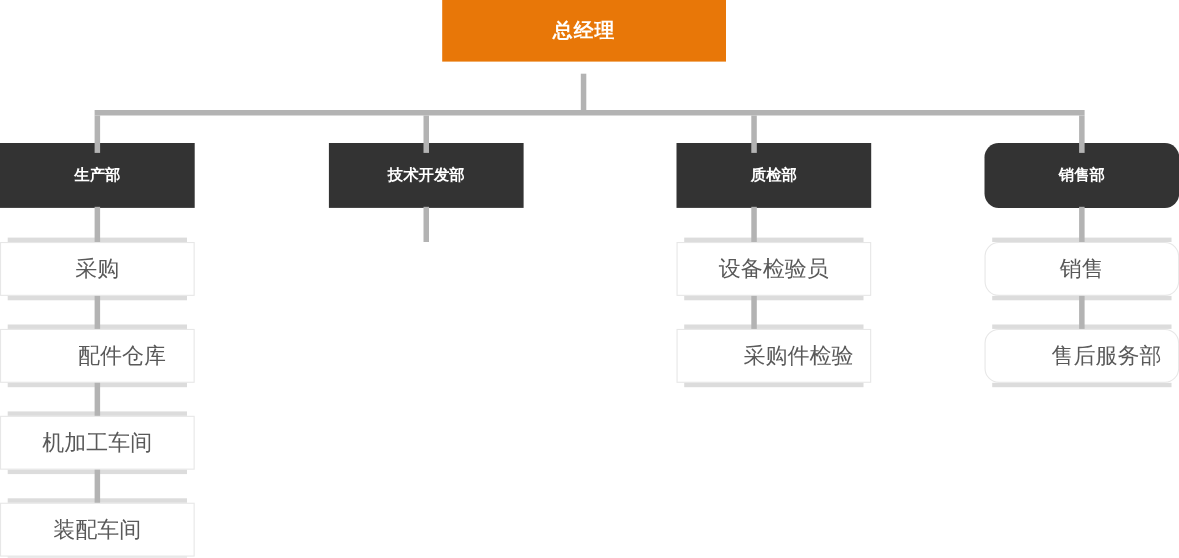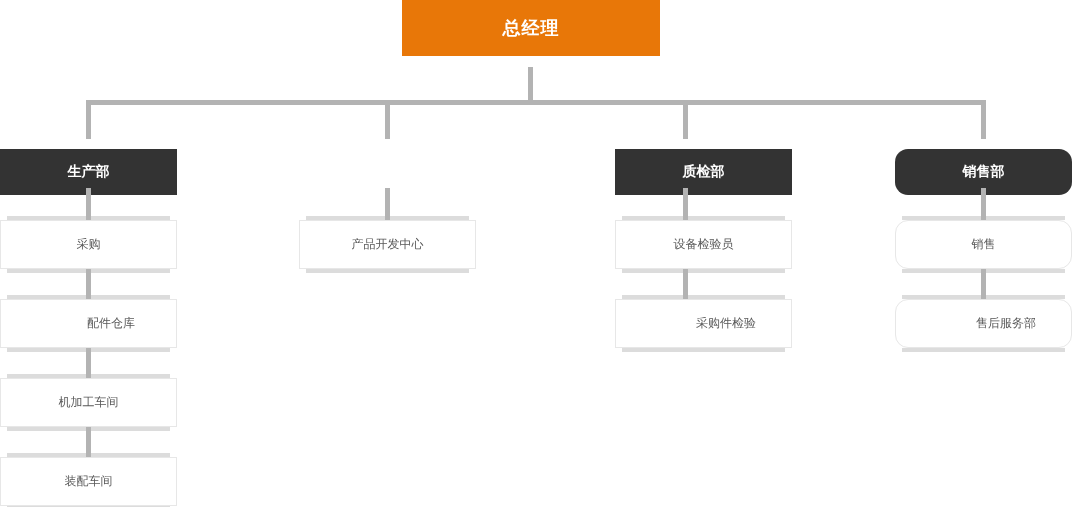--- a/index.html
+++ b/index.html
@@ -26,33 +26,33 @@
   .root {
     left: 402px; top: 0; width: 258px; height: 56px;
     background: var(--root_bg, #e87708);
     color: var(--node_text_light, #ffffff);
     font-size: 18px;
     font-weight: bold;
     letter-spacing: 1px;
   }
 
   .dept {
-    top: 149px; height: 46px; width: 177px;
+    top: 130px; height: 59px; width: 177px;
     background: var(--dept_bg, #333333);
     color: var(--node_text_light, #ffffff);
     font-size: 14px;
     font-weight: bold;
   }
 
   .leaf {
     height: 49px; width: 177px;
     background: #ffffff;
     border: 1px solid var(--leaf_border, #e7e7e7);
     color: var(--leaf_text, #595959);
-    font-size: 12px;
+    font-size: 20px;
   }
   .leaf::before, .leaf::after {
     content: "";
     position: absolute;
     left: 6px; right: 6px;
     height: 4px;
     background: var(--leaf_band, #dcdcdc);
   }
   .leaf::before { top: -5px; }
   .leaf::after  { bottom: -5px; }
@@ -95,29 +95,29 @@
 
   <div class="conn v" style="left:86px;  top:269px; height:30px;"></div>
   <div class="conn v" style="left:86px;  top:348px; height:30px;"></div>
   <div class="conn v" style="left:86px;  top:427px; height:30px;"></div>
   <div class="conn v" style="left:683px; top:269px; height:30px;"></div>
   <div class="conn v" style="left:981px; top:269px; height:30px;"></div>
 
   <div class="node root">总经理</div>
 
   <div class="node dept c1">生产部</div>
+  <div class="node dept c2">技术开发部</div>
   <div class="node dept c3">质检部</div>
   <div class="node dept c4">销售部</div>
 
   <div class="node leaf c1 r1">采购</div>
   <div class="node leaf c1 r2">配件仓库</div>
   <div class="node leaf c1 r3">机加工车间</div>
   <div class="node leaf c1 r4">装配车间</div>
 
-  <div class="node leaf c2 r1">产品开发中心</div>
 
   <div class="node leaf c3 r1">设备检验员</div>
   <div class="node leaf c3 r2">采购件检验</div>
 
   <div class="node leaf c4 r1">销售</div>
   <div class="node leaf c4 r2">售后服务部</div>
 
 </div>
 
 </body></html>

